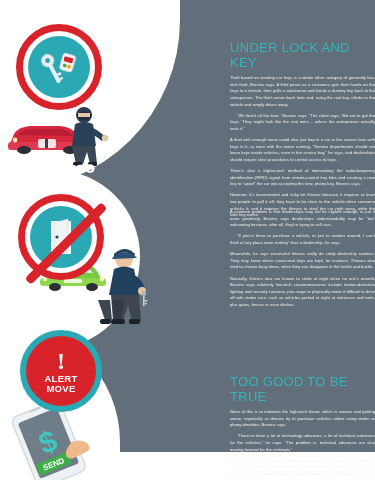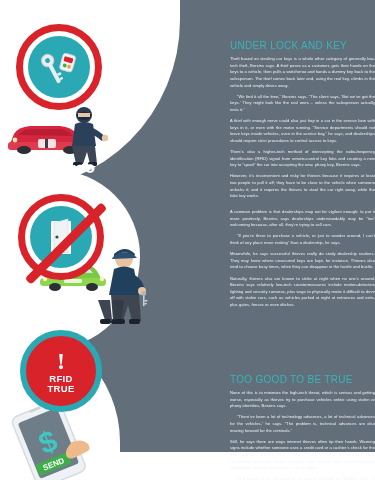--- a/index.html
+++ b/index.html
@@ -77,21 +77,21 @@
   }
 
   
   .content {
     position: absolute; left: 230px; top: 0; width: 145px; height: 480px;
     z-index: 4;
   }
   .section { position: absolute; left: 0; width: 145px; }
   h2.heading {
     color: #35b6bd;
-    font-size: 10px;
+    font-size: 13px;
     font-weight: normal;
     letter-spacing: 0.3px;
     margin-bottom: 5px;
     font-family: "Liberation Sans", sans-serif;
   }
   p.body {
     color: #f2f4f5;
     font-size: 4.1px;
     line-height: 1.62;
     text-align: justify;
@@ -203,22 +203,22 @@
 
   <svg class="illus legs" viewBox="0 0 40 28">
     <path d="M6 0 l12 0 l2 20 l-7 0z" fill="#3d4651"></path>
     <path d="M20 0 l12 0 l-3 20 l-7 0z" fill="#333c46"></path>
     <rect x="8" y="19" width="11" height="5" rx="2" fill="#1b222b"></rect>
     <rect x="22" y="19" width="11" height="5" rx="2" fill="#1b222b"></rect>
   </svg>
 
   <div class="medallion med3">
     <div class="bang">!</div>
-    <div class="sa">RFID</div>
-    <div class="sa">TRUE</div>
+    <div class="sa">ALERT</div>
+    <div class="sa">MOVE</div>
   </div>
 
   <svg class="illus phone" viewBox="0 0 96 78">
     <g transform="rotate(-22 48 39)">
       <rect x="16" y="2" width="52" height="76" rx="7" fill="#eef2f4" stroke="#d5dbe0" stroke-width="1.5"></rect>
       <rect x="21" y="9" width="42" height="60" rx="3" fill="#6f7d88"></rect>
       <text x="42" y="48" font-size="30" font-weight="bold" fill="#3fc7c2" text-anchor="middle" font-family="Liberation Sans, sans-serif">$</text>
       <rect x="36" y="2" width="12" height="2" rx="1" fill="#ccd3d8"></rect>
     </g>
     <g transform="rotate(-22 48 39)">

